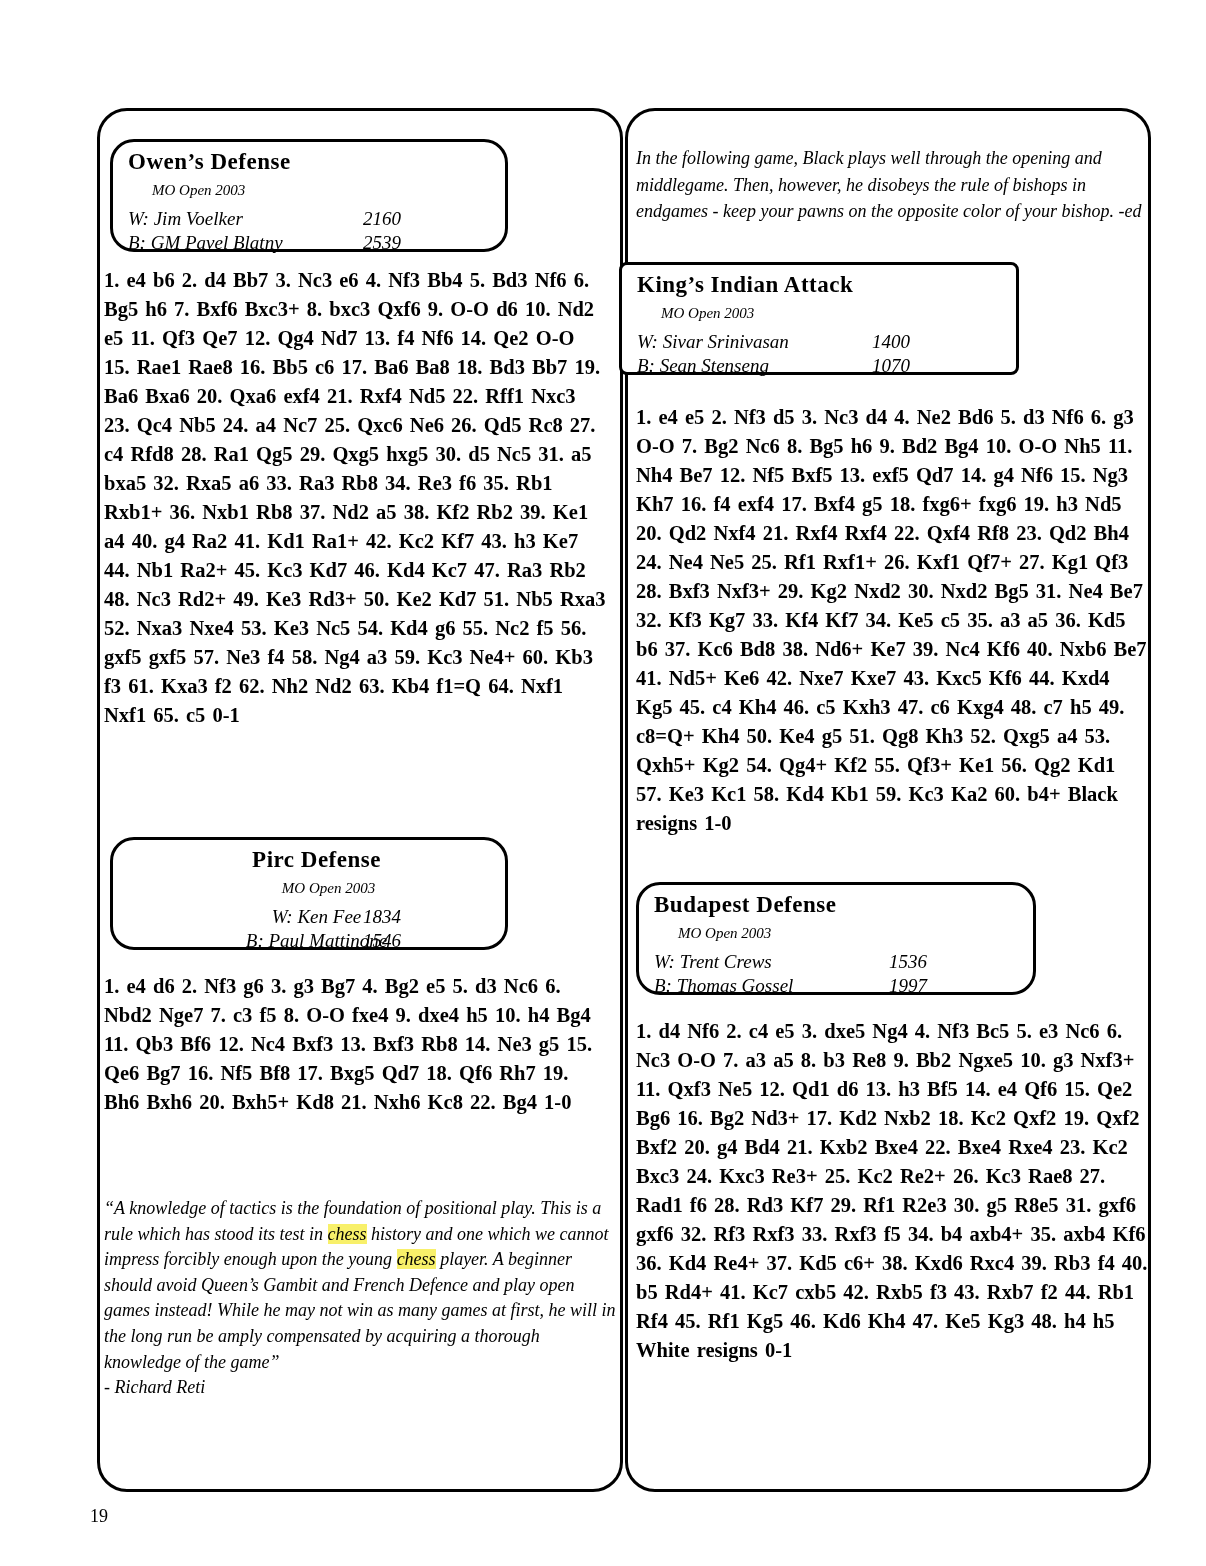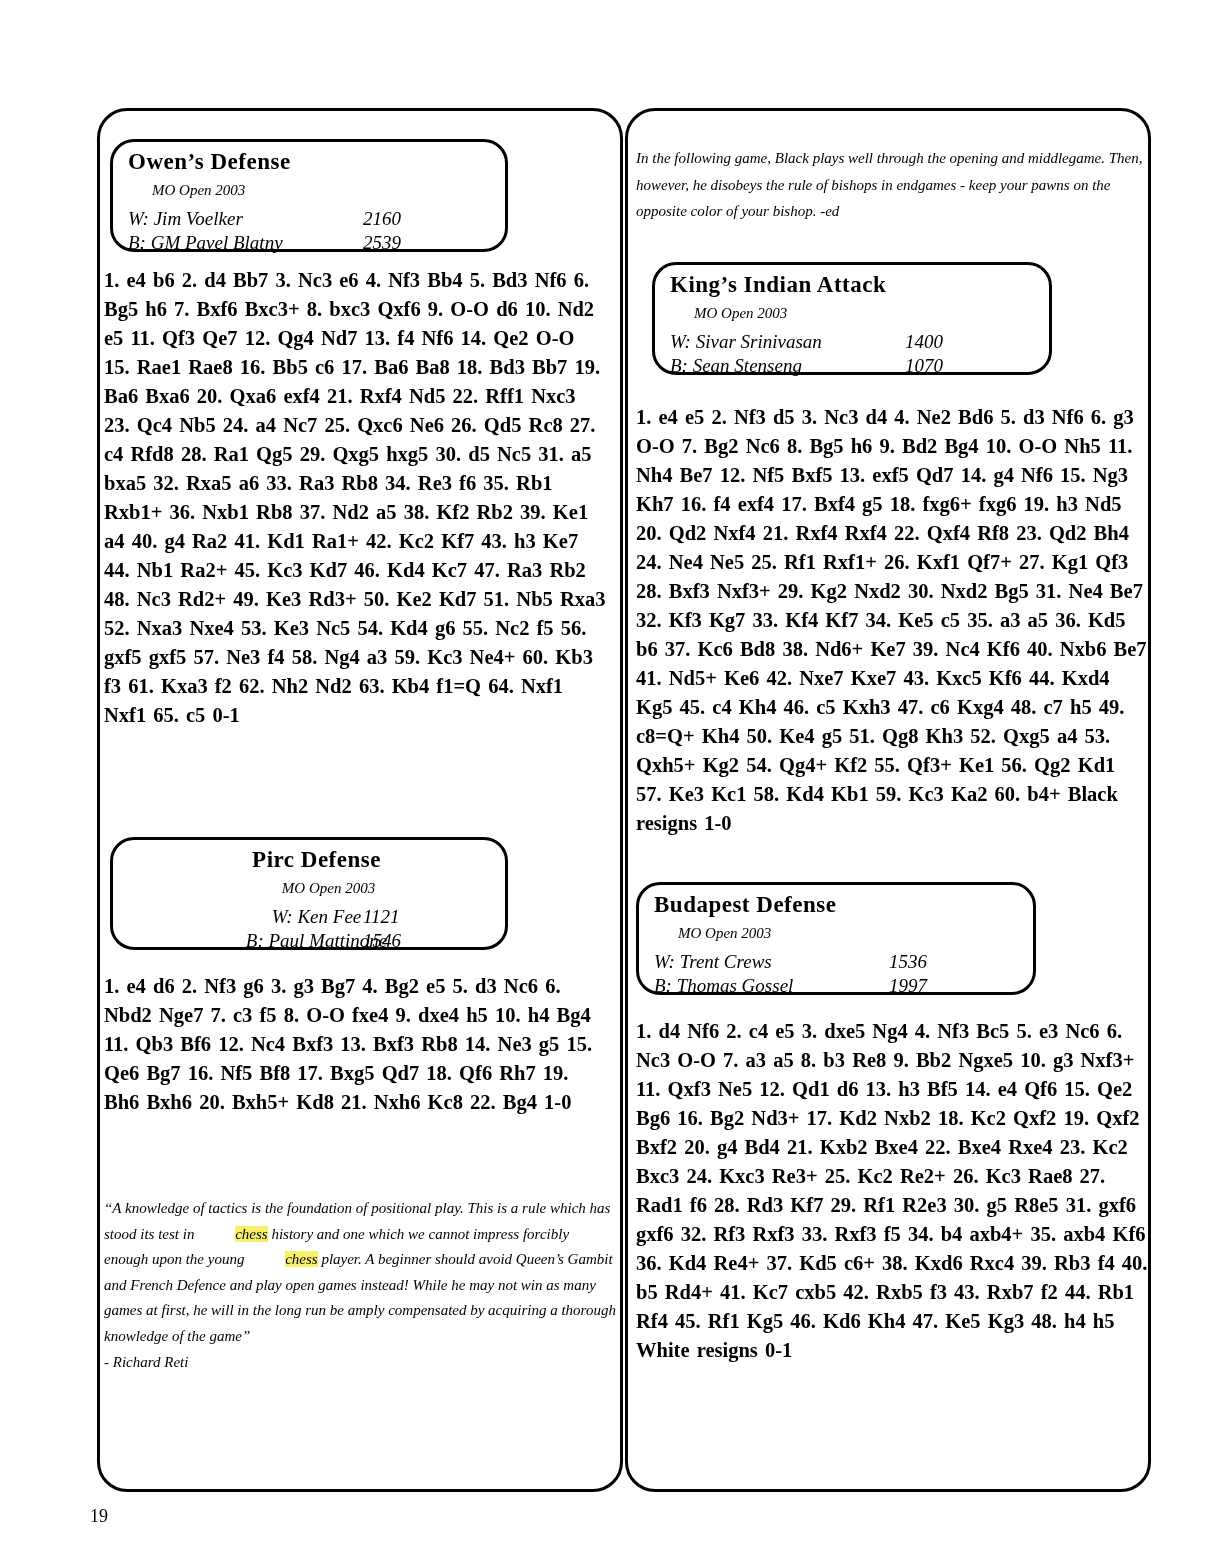--- a/index.html
+++ b/index.html
@@ -63,25 +63,25 @@
   .moves {
     position: absolute;
     font-weight: bold;
     font-size: 20.5px;
     line-height: 29px;
     word-spacing: 2px;
   }
   .note, .quote {
     position: absolute;
     font-style: italic;
-    font-size: 15px;
+    font-size: 18px;
   }
   .note  { line-height: 26.5px; }
   .quote { line-height: 25.6px; }
-  .hl { background: var(--hl, #f8f06a); margin-left: 37px; }
+  .hl { background: var(--hl, #f8f06a); }
   .quote-attr { }
   .page-number {
     position: absolute;
     left: 90px;
     top: 1506px;
     font-size: 18px;
   }
 </style>
 </head>
 <body>
@@ -107,39 +107,39 @@
   </div>
 
   <div class="moves" style="left:104px; top:266px; width:502px;">1. e4 b6 2. d4 Bb7 3. Nc3 e6 4. Nf3 Bb4 5. Bd3 Nf6 6. Bg5 h6 7. Bxf6 Bxc3+ 8. bxc3 Qxf6 9. O-O d6 10. Nd2 e5 11. Qf3 Qe7 12. Qg4 Nd7 13. f4 Nf6 14. Qe2 O-O 15. Rae1 Rae8 16. Bb5 c6 17. Ba6 Ba8 18. Bd3 Bb7 19. Ba6 Bxa6 20. Qxa6 exf4 21. Rxf4 Nd5 22. Rff1 Nxc3 23. Qc4 Nb5 24. a4 Nc7 25. Qxc6 Ne6 26. Qd5 Rc8 27. c4 Rfd8 28. Ra1 Qg5 29. Qxg5 hxg5 30. d5 Nc5 31. a5 bxa5 32. Rxa5 a6 33. Ra3 Rb8 34. Re3 f6 35. Rb1 Rxb1+ 36. Nxb1 Rb8 37. Nd2 a5 38. Kf2 Rb2 39. Ke1 a4 40. g4 Ra2 41. Kd1 Ra1+ 42. Kc2 Kf7 43. h3 Ke7 44. Nb1 Ra2+ 45. Kc3 Kd7 46. Kd4 Kc7 47. Ra3 Rb2 48. Nc3 Rd2+ 49. Ke3 Rd3+ 50. Ke2 Kd7 51. Nb5 Rxa3 52. Nxa3 Nxe4 53. Ke3 Nc5 54. Kd4 g6 55. Nc2 f5 56. gxf5 gxf5 57. Ne3 f4 58. Ng4 a3 59. Kc3 Ne4+ 60. Kb3 f3 61. Kxa3 f2 62. Nh2 Nd2 63. Kb4 f1=Q 64. Nxf1 Nxf1 65. c5 0-1</div>
 
   <div class="game-header" style="left:110px; top:837px;text-align:center;">
     <div class="g-title">Pirc Defense</div>
     <div class="g-event">MO Open 2003</div>
     <div class="g-player">
       <span>W:</span>
       <span>Ken Fee</span>
-      <span class="g-rating">1121</span>
+      <span class="g-rating">1834</span>
     </div>
     <div class="g-player">
       <span>B:</span>
       <span>Paul Mattinone</span>
       <span class="g-rating">1546</span>
     </div>
   </div>
 
   <div class="moves" style="left:104px; top:972px; width:502px;">1. e4 d6 2. Nf3 g6 3. g3 Bg7 4. Bg2 e5 5. d3 Nc6 6. Nbd2 Nge7 7. c3 f5 8. O-O fxe4 9. dxe4 h5 10. h4 Bg4 11. Qb3 Bf6 12. Nc4 Bxf3 13. Bxf3 Rb8 14. Ne3 g5 15. Qe6 Bg7 16. Nf5 Bf8 17. Bxg5 Qd7 18. Qf6 Rh7 19. Bh6 Bxh6 20. Bxh5+ Kd8 21. Nxh6 Kc8 22. Bg4 1-0</div>
 
   <div class="quote" style="left:104px; top:1196px; width:512px;">
     <span>“A knowledge of tactics is the foundation of positional play. This is a rule which has stood its test in </span><span class="hl">chess</span><span> history and one which we cannot impress forcibly enough upon the young </span><span class="hl">chess</span><span> player. A beginner should avoid Queen’s Gambit and French Defence and play open games instead! While he may not win as many games at first, he will in the long run be amply compensated by acquiring a thorough knowledge of the game”</span>
     <div class="quote-attr">- Richard Reti</div>
   </div>
 
   <div class="note" style="left:636px; top:145px; width:512px;">In the following game, Black plays well through the opening and middlegame. Then, however, he disobeys the rule of bishops in endgames - keep your pawns on the opposite color of your bishop. -ed</div>
 
-  <div class="game-header" style="left:652px; top:262px; width:400px;">
+  <div class="game-header" style="left:619px; top:262px; width:400px;border-radius:8px;">
     <div class="g-title">King’s Indian Attack</div>
     <div class="g-event">MO Open 2003</div>
     <div class="g-player">
       <span>W:</span>
       <span>Sivar Srinivasan</span>
       <span class="g-rating">1400</span>
     </div>
     <div class="g-player">
       <span>B:</span>
       <span>Sean Stenseng</span>

